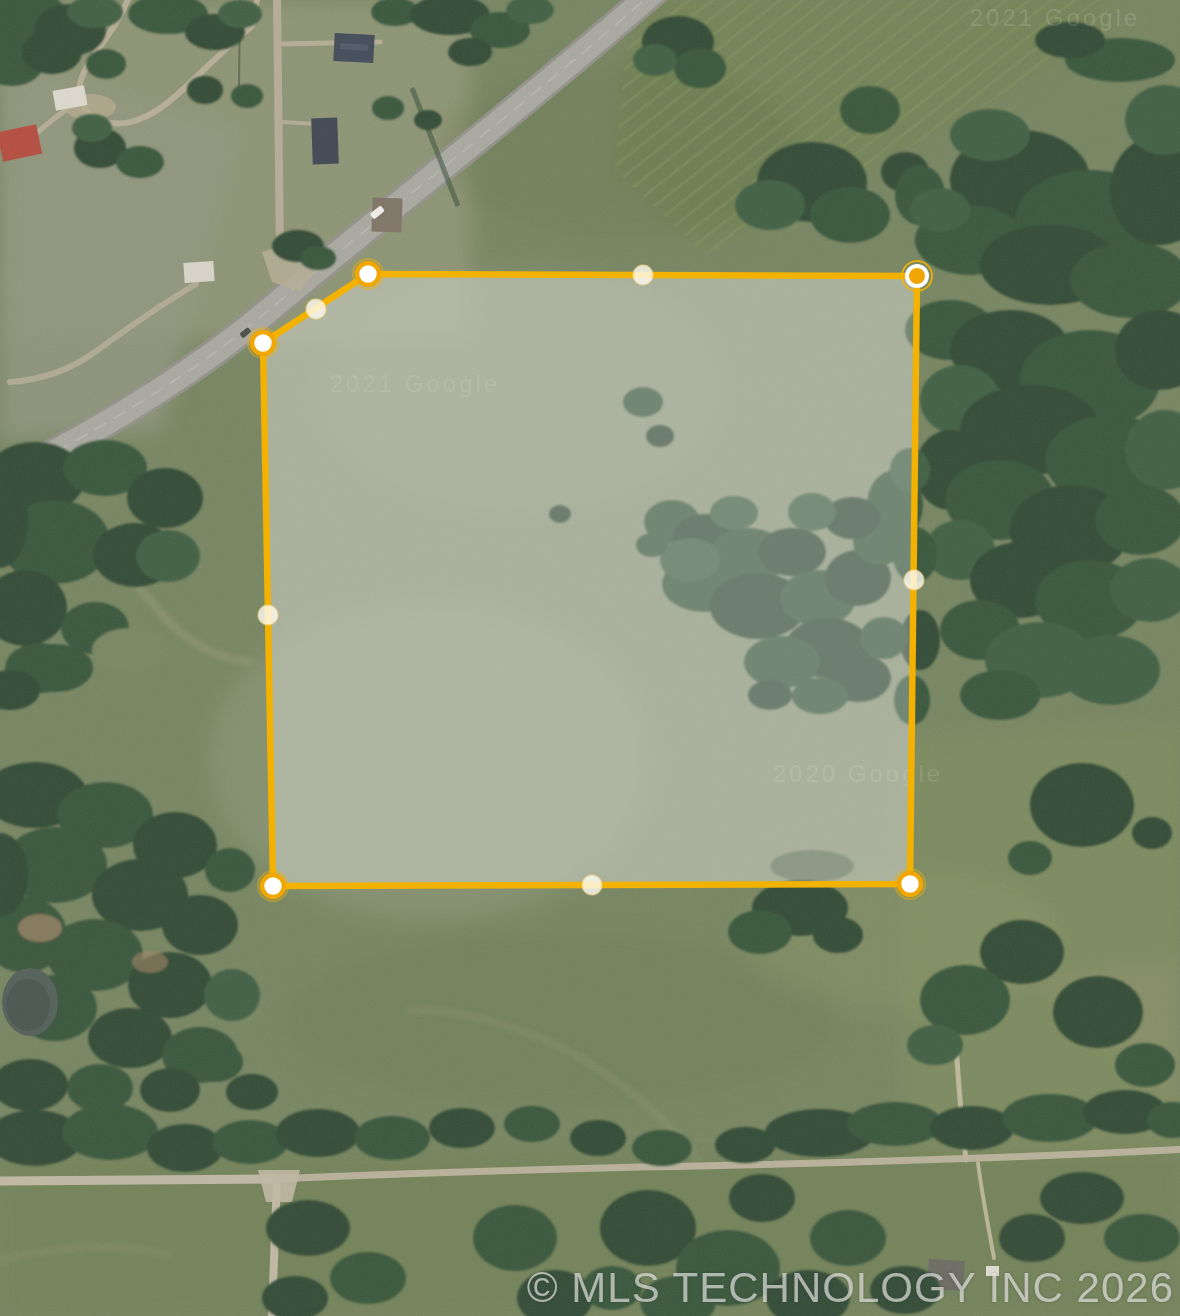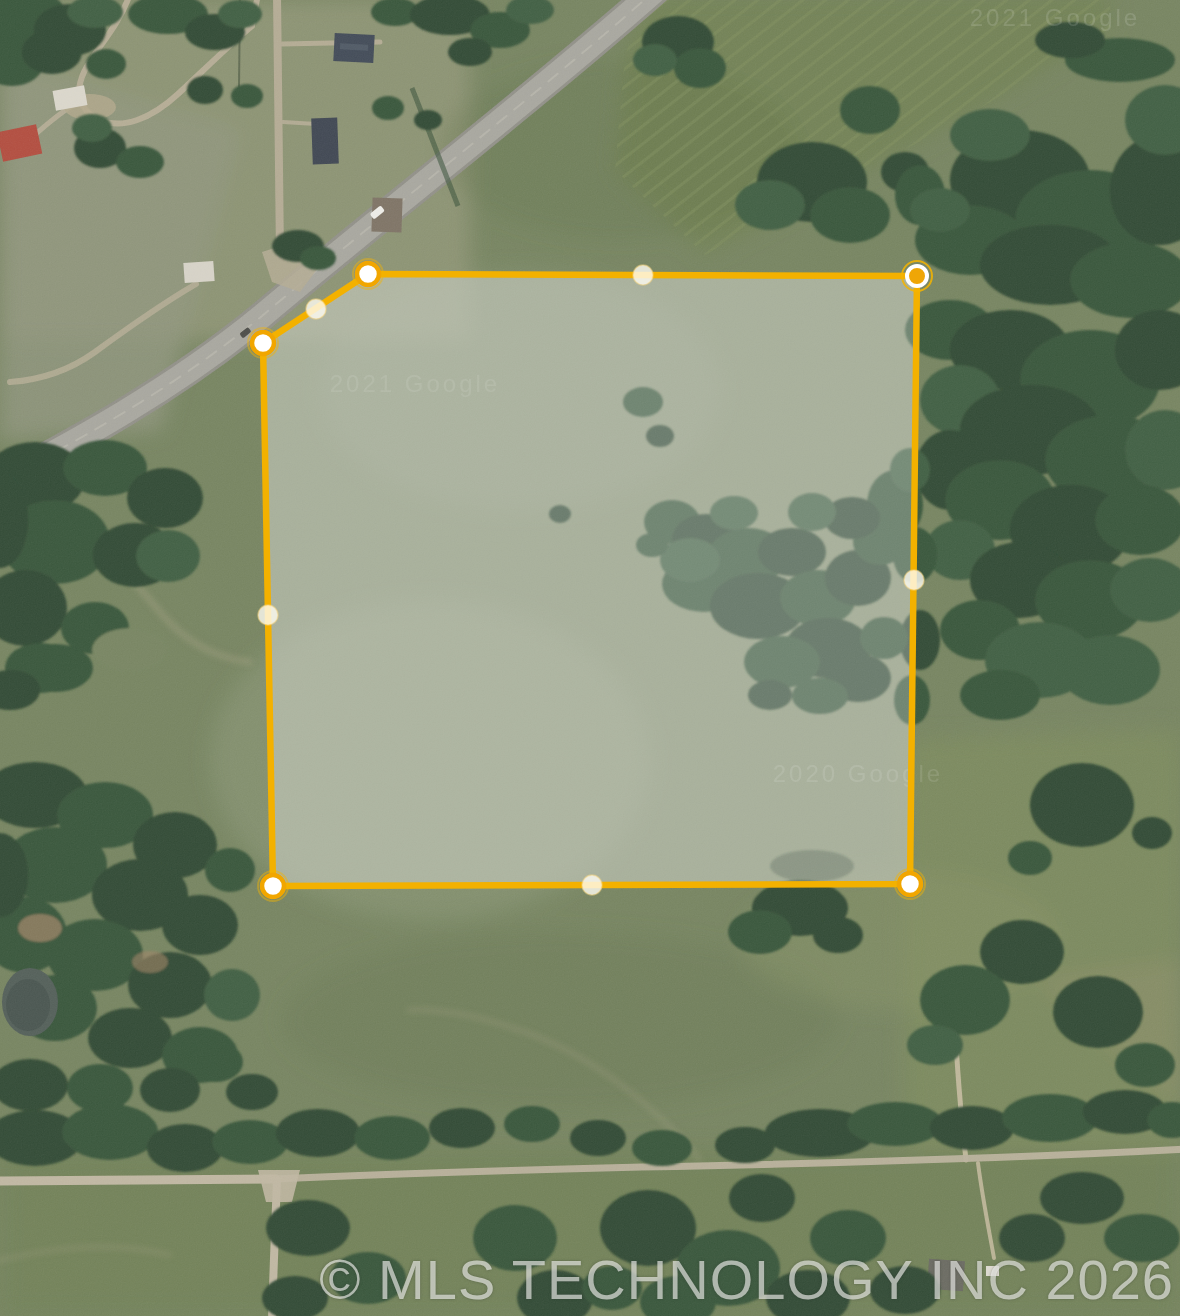--- a/index.html
+++ b/index.html
@@ -1,21 +1,21 @@
 <!DOCTYPE html>
 <html><head>
 <meta charset="utf-8">
 <style>
   html,body{margin:0;padding:0;background:#1d211b;}
   .stage{position:relative;width:1180px;height:1316px;overflow:hidden;
          font-family:"Liberation Sans",sans-serif;background:#a16207;}
   .stage svg{position:absolute;inset:0;display:block;}
   .t1{fill:#2d4630}.t2{fill:#365238}.t3{fill:#3e5c40}
   .rd{stroke-linecap:round;fill:none}
-  .attribution{position:absolute;right:6px;bottom:4px;font-size:56px;
+  .attribution{position:absolute;right:6px;bottom:4px;font-size:42px;
     color:rgba(248,249,246,0.62);letter-spacing:1px;white-space:nowrap;
     text-shadow:0 0 3px rgba(40,45,40,.35);pointer-events:none;}
   .ghost{font-family:"Liberation Sans",sans-serif;fill:#ffffff;letter-spacing:3px;}
 </style>
 </head>
 <body>
 
 <div class="stage">
 <svg id="mapSvg" viewBox="0 0 1180 1316" width="1180" height="1316" xmlns="http://www.w3.org/2000/svg">
   <defs>

